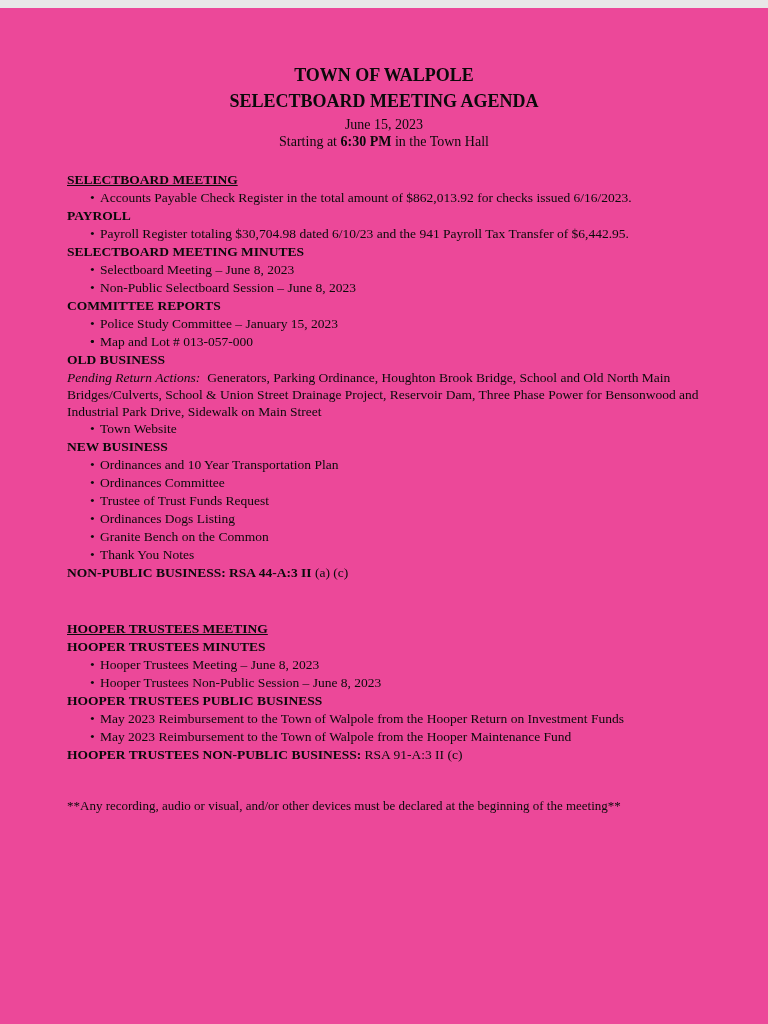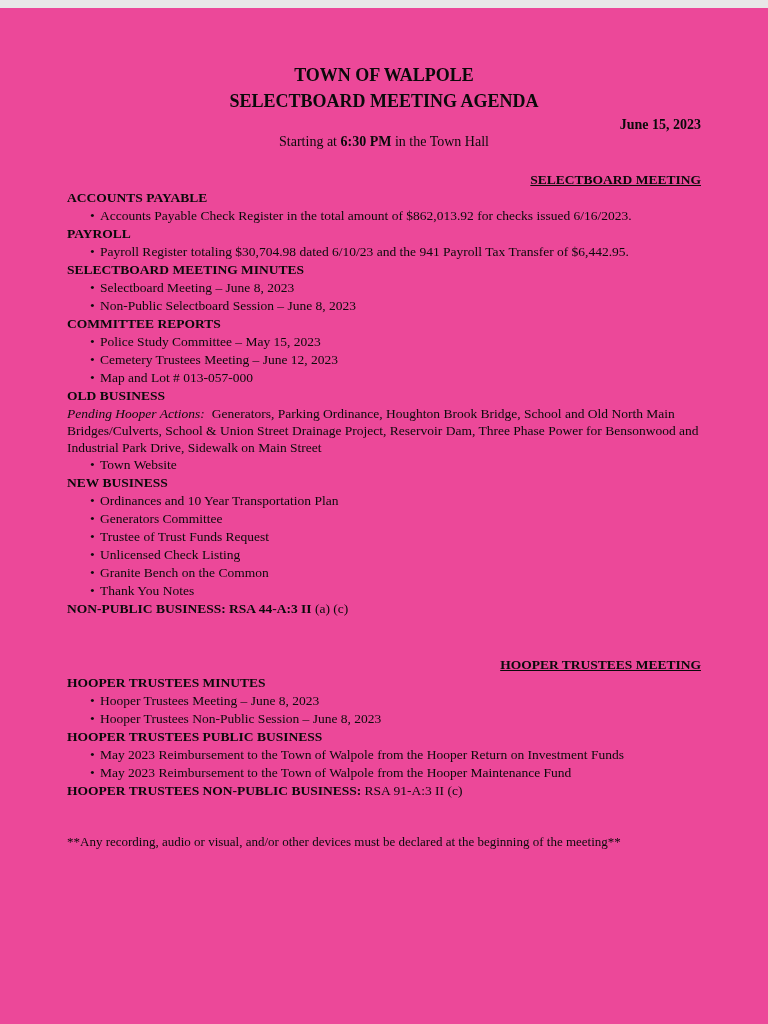--- a/index.html
+++ b/index.html
@@ -11,30 +11,30 @@
     background: #ec4899;
     box-sizing: border-box;
     padding: 54px 67px 0 67px;
     font-family: "Liberation Serif", "DejaVu Serif", serif;
     color: #0a0a0a;
     overflow: hidden;
   }
   
   .doc-header { text-align: center; }
   .doc-title { font-size: 18px; font-weight: bold; line-height: 26px; }
-  .doc-date  { font-size: 14px; font-weight: bold; line-height: 17px; margin-top: 2px; text-align: right; }
+  .doc-date  { font-size: 14px; font-weight: normal; line-height: 17px; margin-top: 2px; }
   .doc-start { font-size: 14px; line-height: 17px; }
   .doc-start b { font-weight: bold; }
 
   
   section.agenda { font-size: 13.5px; }
   section.agenda:first-of-type { margin-top: 21px; }
   section.agenda + section.agenda { margin-top: 38px; }
   .section-title {
-    text-align: right;
+    text-align: left;
     font-weight: bold;
     text-decoration: underline;
     line-height: 18px;
   }
   .heading { font-weight: bold; line-height: 18px; }
   .heading-mixed { line-height: 18px; }
   .heading-mixed b { font-weight: bold; }
   .bullet { position: relative; padding-left: 33px; line-height: 18px; }
   .bullet .dot { position: absolute; left: 23px; top: 0; }
   p.pending { margin: 0; line-height: 17px; }
@@ -56,39 +56,38 @@
   <header class="doc-header">
     <div class="doc-title">TOWN OF WALPOLE</div>
     <div class="doc-title">SELECTBOARD MEETING AGENDA</div>
     <div class="doc-date">June 15, 2023</div>
     <div class="doc-start"><span>Starting at </span><b>6:30 PM</b><span> in the Town Hall</span></div>
   </header>
 
   <main id="sections">
       <section class="agenda">
         <div class="section-title">SELECTBOARD MEETING</div>
-        <div class="heading">ACCOUNTS PAYABLE</div>
         <div class="bullet"><span class="dot">•</span><span class="bullet-text">Accounts Payable Check Register in the total amount of $862,013.92 for checks issued 6/16/2023.</span></div>
         <div class="heading">PAYROLL</div>
         <div class="bullet"><span class="dot">•</span><span class="bullet-text">Payroll Register totaling $30,704.98 dated 6/10/23 and the 941 Payroll Tax Transfer of $6,442.95.</span></div>
         <div class="heading">SELECTBOARD MEETING MINUTES</div>
         <div class="bullet"><span class="dot">•</span><span class="bullet-text">Selectboard Meeting – June 8, 2023</span></div>
         <div class="bullet"><span class="dot">•</span><span class="bullet-text">Non-Public Selectboard Session – June 8, 2023</span></div>
         <div class="heading">COMMITTEE REPORTS</div>
-        <div class="bullet"><span class="dot">•</span><span class="bullet-text">Police Study Committee – May 15, 2023</span></div>
-        <div class="bullet"><span class="dot">•</span><span class="bullet-text">Cemetery Trustees Meeting – June 12, 2023</span></div>
+        <div class="bullet"><span class="dot">•</span><span class="bullet-text">Police Study Committee – January 15, 2023</span></div>
+        <div class="bullet"><span class="dot">•</span></div>
         <div class="bullet"><span class="dot">•</span><span class="bullet-text">Map and Lot # 013-057-000</span></div>
         <div class="heading">OLD BUSINESS</div>
-        <p class="pending"><i>Pending Hooper Actions:</i><span>Generators, Parking Ordinance, Houghton Brook Bridge, School and Old North Main Bridges/Culverts, School &amp; Union Street Drainage Project, Reservoir Dam, Three Phase Power for Bensonwood and Industrial Park Drive, Sidewalk on Main Street</span></p>
+        <p class="pending"><i>Pending Return Actions:</i><span>Generators, Parking Ordinance, Houghton Brook Bridge, School and Old North Main Bridges/Culverts, School &amp; Union Street Drainage Project, Reservoir Dam, Three Phase Power for Bensonwood and Industrial Park Drive, Sidewalk on Main Street</span></p>
         <div class="bullet"><span class="dot">•</span><span class="bullet-text">Town Website</span></div>
         <div class="heading">NEW BUSINESS</div>
         <div class="bullet"><span class="dot">•</span><span class="bullet-text">Ordinances and 10 Year Transportation Plan</span></div>
-        <div class="bullet"><span class="dot">•</span><span class="bullet-text">Generators Committee</span></div>
+        <div class="bullet"><span class="dot">•</span><span class="bullet-text">Ordinances Committee</span></div>
         <div class="bullet"><span class="dot">•</span><span class="bullet-text">Trustee of Trust Funds Request</span></div>
-        <div class="bullet"><span class="dot">•</span><span class="bullet-text">Unlicensed Check Listing</span></div>
+        <div class="bullet"><span class="dot">•</span><span class="bullet-text">Ordinances Dogs Listing</span></div>
         <div class="bullet"><span class="dot">•</span><span class="bullet-text">Granite Bench on the Common</span></div>
         <div class="bullet"><span class="dot">•</span><span class="bullet-text">Thank You Notes</span></div>
         <div class="heading-mixed"><b>NON-PUBLIC BUSINESS: RSA 44-A:3 II</b><span> (a) (c)</span></div>
       </section>
       <section class="agenda">
         <div class="section-title">HOOPER TRUSTEES MEETING</div>
         <div class="heading">HOOPER TRUSTEES MINUTES</div>
         <div class="bullet"><span class="dot">•</span><span class="bullet-text">Hooper Trustees Meeting – June 8, 2023</span></div>
         <div class="bullet"><span class="dot">•</span><span class="bullet-text">Hooper Trustees Non-Public Session – June 8, 2023</span></div>
         <div class="heading">HOOPER TRUSTEES PUBLIC BUSINESS</div>

